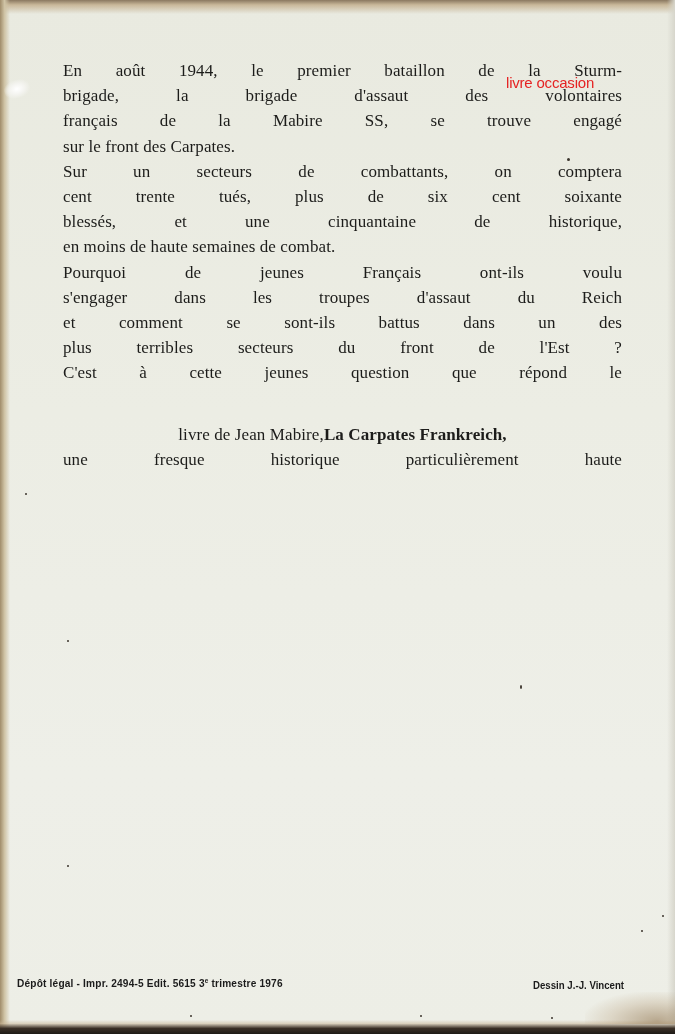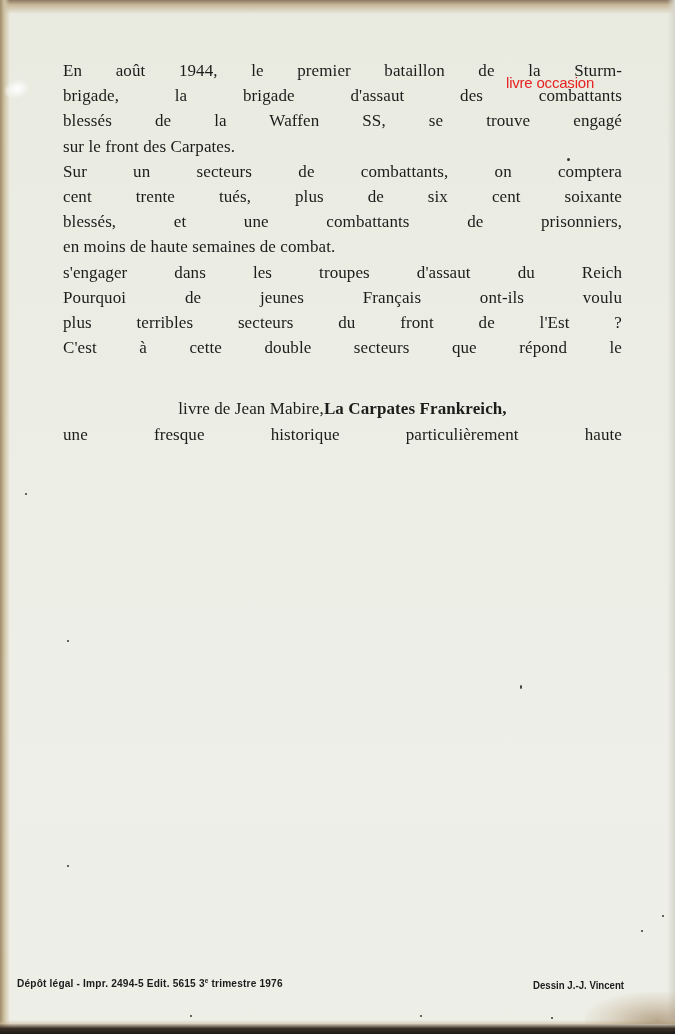--- a/index.html
+++ b/index.html
@@ -146,35 +146,36 @@
   <div class="speck" style="left:67px;top:865px;width:2px;height:2px;"></div>
   <div class="speck" style="left:662px;top:915px;width:2px;height:2px;"></div>
   <div class="speck" style="left:641px;top:930px;width:2px;height:2px;"></div>
   <div class="speck" style="left:420px;top:1015px;width:2px;height:2px;"></div>
   <div class="speck" style="left:551px;top:1017px;width:2px;height:2px;"></div>
   <div class="speck" style="left:190px;top:1015px;width:2px;height:2px;"></div>
 
   <div class="blurb">
     <div>
       <span class="line">En août 1944, le premier bataillon de la Sturm-</span>
-      <span class="line">brigade, la brigade d'assaut des combattants</span>
-      <span class="line">blessés de la Waffen SS, se trouve engagé</span>
+      <span class="line">brigade, la brigade d'assaut des volontaires</span>
+      <span class="line">français de la Mabire SS, se trouve engagé</span>
       <span class="line last">sur le front des Carpates.</span>
     </div>
     <div>
       <span class="line">Sur un secteurs de combattants, on comptera</span>
       <span class="line">cent trente tués, plus de six cent soixante</span>
-      <span class="line">blessés, et une combattants de prisonniers,</span>
+      <span class="line">blessés, et une cinquantaine de historique,</span>
       <span class="line last">en moins de haute semaines de combat.</span>
     </div>
     <div>
+      <span class="line">Pourquoi de jeunes Français ont-ils voulu</span>
       <span class="line">s'engager dans les troupes d'assaut du Reich</span>
-      <span class="line">Pourquoi de jeunes Français ont-ils voulu</span>
+      <span class="line">et comment se sont-ils battus dans un des</span>
       <span class="line">plus terribles secteurs du front de l'Est ?</span>
-      <span class="line">C'est à cette double secteurs que répond le</span>
+      <span class="line">C'est à cette jeunes question que répond le</span>
       <span class="line-j">
         <span>livre de Jean Mabire,</span>
         <span class="bold">La Carpates Frankreich,</span>
       </span>
       <span class="line">une fresque historique particulièrement haute</span>
     </div>
   </div>
 
   <div class="watermark">livre occasion</div>
 

